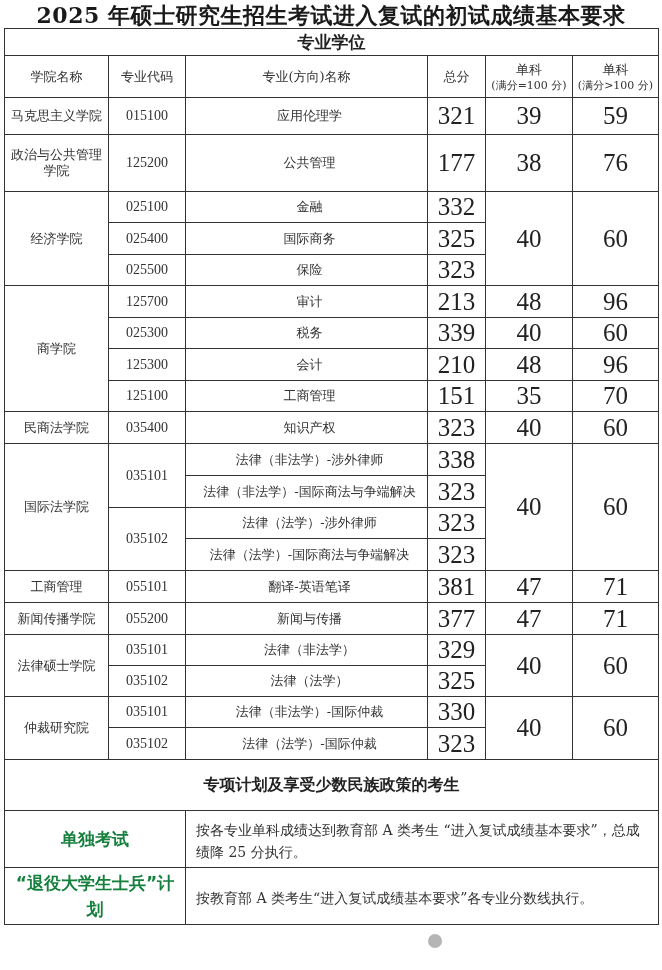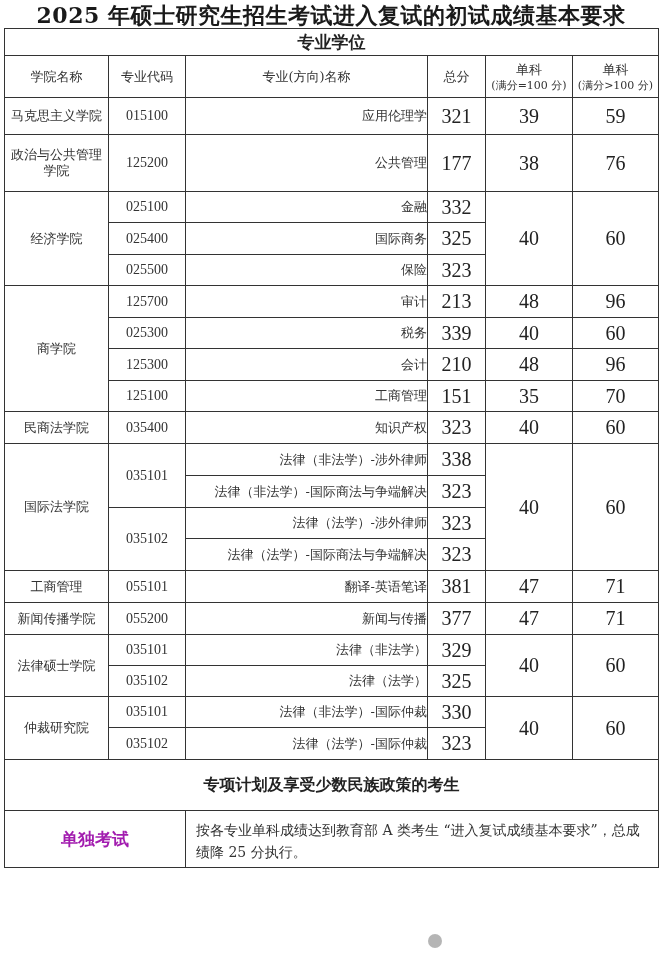--- a/index.html
+++ b/index.html
@@ -4,27 +4,27 @@
 <style>
   html, body { margin:0; padding:0; background:#fff; }
   body { width:662px; height:970px; position:relative; overflow:hidden;
          font-family: "DejaVu Serif", "Liberation Serif", serif; color:#222; }
   .title { position:absolute; left:0; top:0; width:662px; height:28px; text-align:center;
            font-size:22px; font-weight:bold; line-height:30px; letter-spacing:0.5px; color:#1a1a1a; }
   .grid { position:absolute; left:4px; top:28px; width:654px; }
   table { border-collapse:collapse; width:654px; table-layout:fixed; }
   td { border:1.5px solid #333; text-align:center; vertical-align:middle; padding:0;
        font-size:13px; color:#333; overflow:hidden; }
-  td.name { text-align:right; padding-left:6px; font-size:13px; }
-  td.num { font-family:"Liberation Serif", "DejaVu Serif", serif; font-size:20px; color:#222; }
+  td.name { text-align:center; padding-left:6px; font-size:13px; }
+  td.num { font-family:"Liberation Serif", "DejaVu Serif", serif; font-size:25px; color:#222; }
   td.code { font-family:"Liberation Serif", "DejaVu Serif", serif; font-size:14px; }
   td.sec { font-family:Liberation Mono, monospace; font-size:17px; font-weight:bold; color:#222; }
   td.hdr { font-size:13px; }
   .sub { display:block; font-size:11px; line-height:14px; }
-  td.special-label { font-family:"DejaVu Sans", "Liberation Sans", sans-serif; font-size:17px; font-weight:bold; color:#a21caf; line-height:26px;margin-left:40px; }
+  td.special-label { font-family:"DejaVu Sans", "Liberation Sans", sans-serif; font-size:17px; font-weight:bold; color:#15803d; line-height:26px;margin-left:40px; }
   td.special-text { text-align:left; padding:4px 8px 0 10px; font-size:14px; line-height:22px; }
   .wm { position:absolute; left:428px; top:930px; font-family:"DejaVu Sans", sans-serif; font-size:18px;
         color:rgba(120,120,120,0.55); white-space:nowrap; }
   .wm .dot { display:inline-block; width:14px; height:14px; border-radius:50%; background:rgba(120,120,120,0.55); margin-right:6px; vertical-align:-1px; }
 </style>
 </head>
 <body>
 
 <div class="title">2025 年硕士研究生招生考试进入复试的初试成绩基本要求</div>
 
@@ -202,17 +202,21 @@
 <table style="margin-top:-1.5px">
   <colgroup>
         <col style="width:181px">
         <col style="width:473px">
       </colgroup>
   <tbody>
         <tr style="height:57px">
     <td class="special-label">单独考试</td>
     <td class="special-text">按各专业单科成绩达到教育部 A 类考生 “进入复试成绩基本要求”，总成绩降 25 分执行。</td>
   </tr>
+  <tr style="height:57px">
+    <td class="special-label" style="padding:0 10px">“退役大学生士兵”计划</td>
+    <td class="special-text">按教育部 A 类考生“进入复试成绩基本要求”各专业分数线执行。</td>
+  </tr>
 </tbody>
     </table>
 </div>
 
 <div class="wm"><span class="dot"></span></div>
 
 </body></html>

